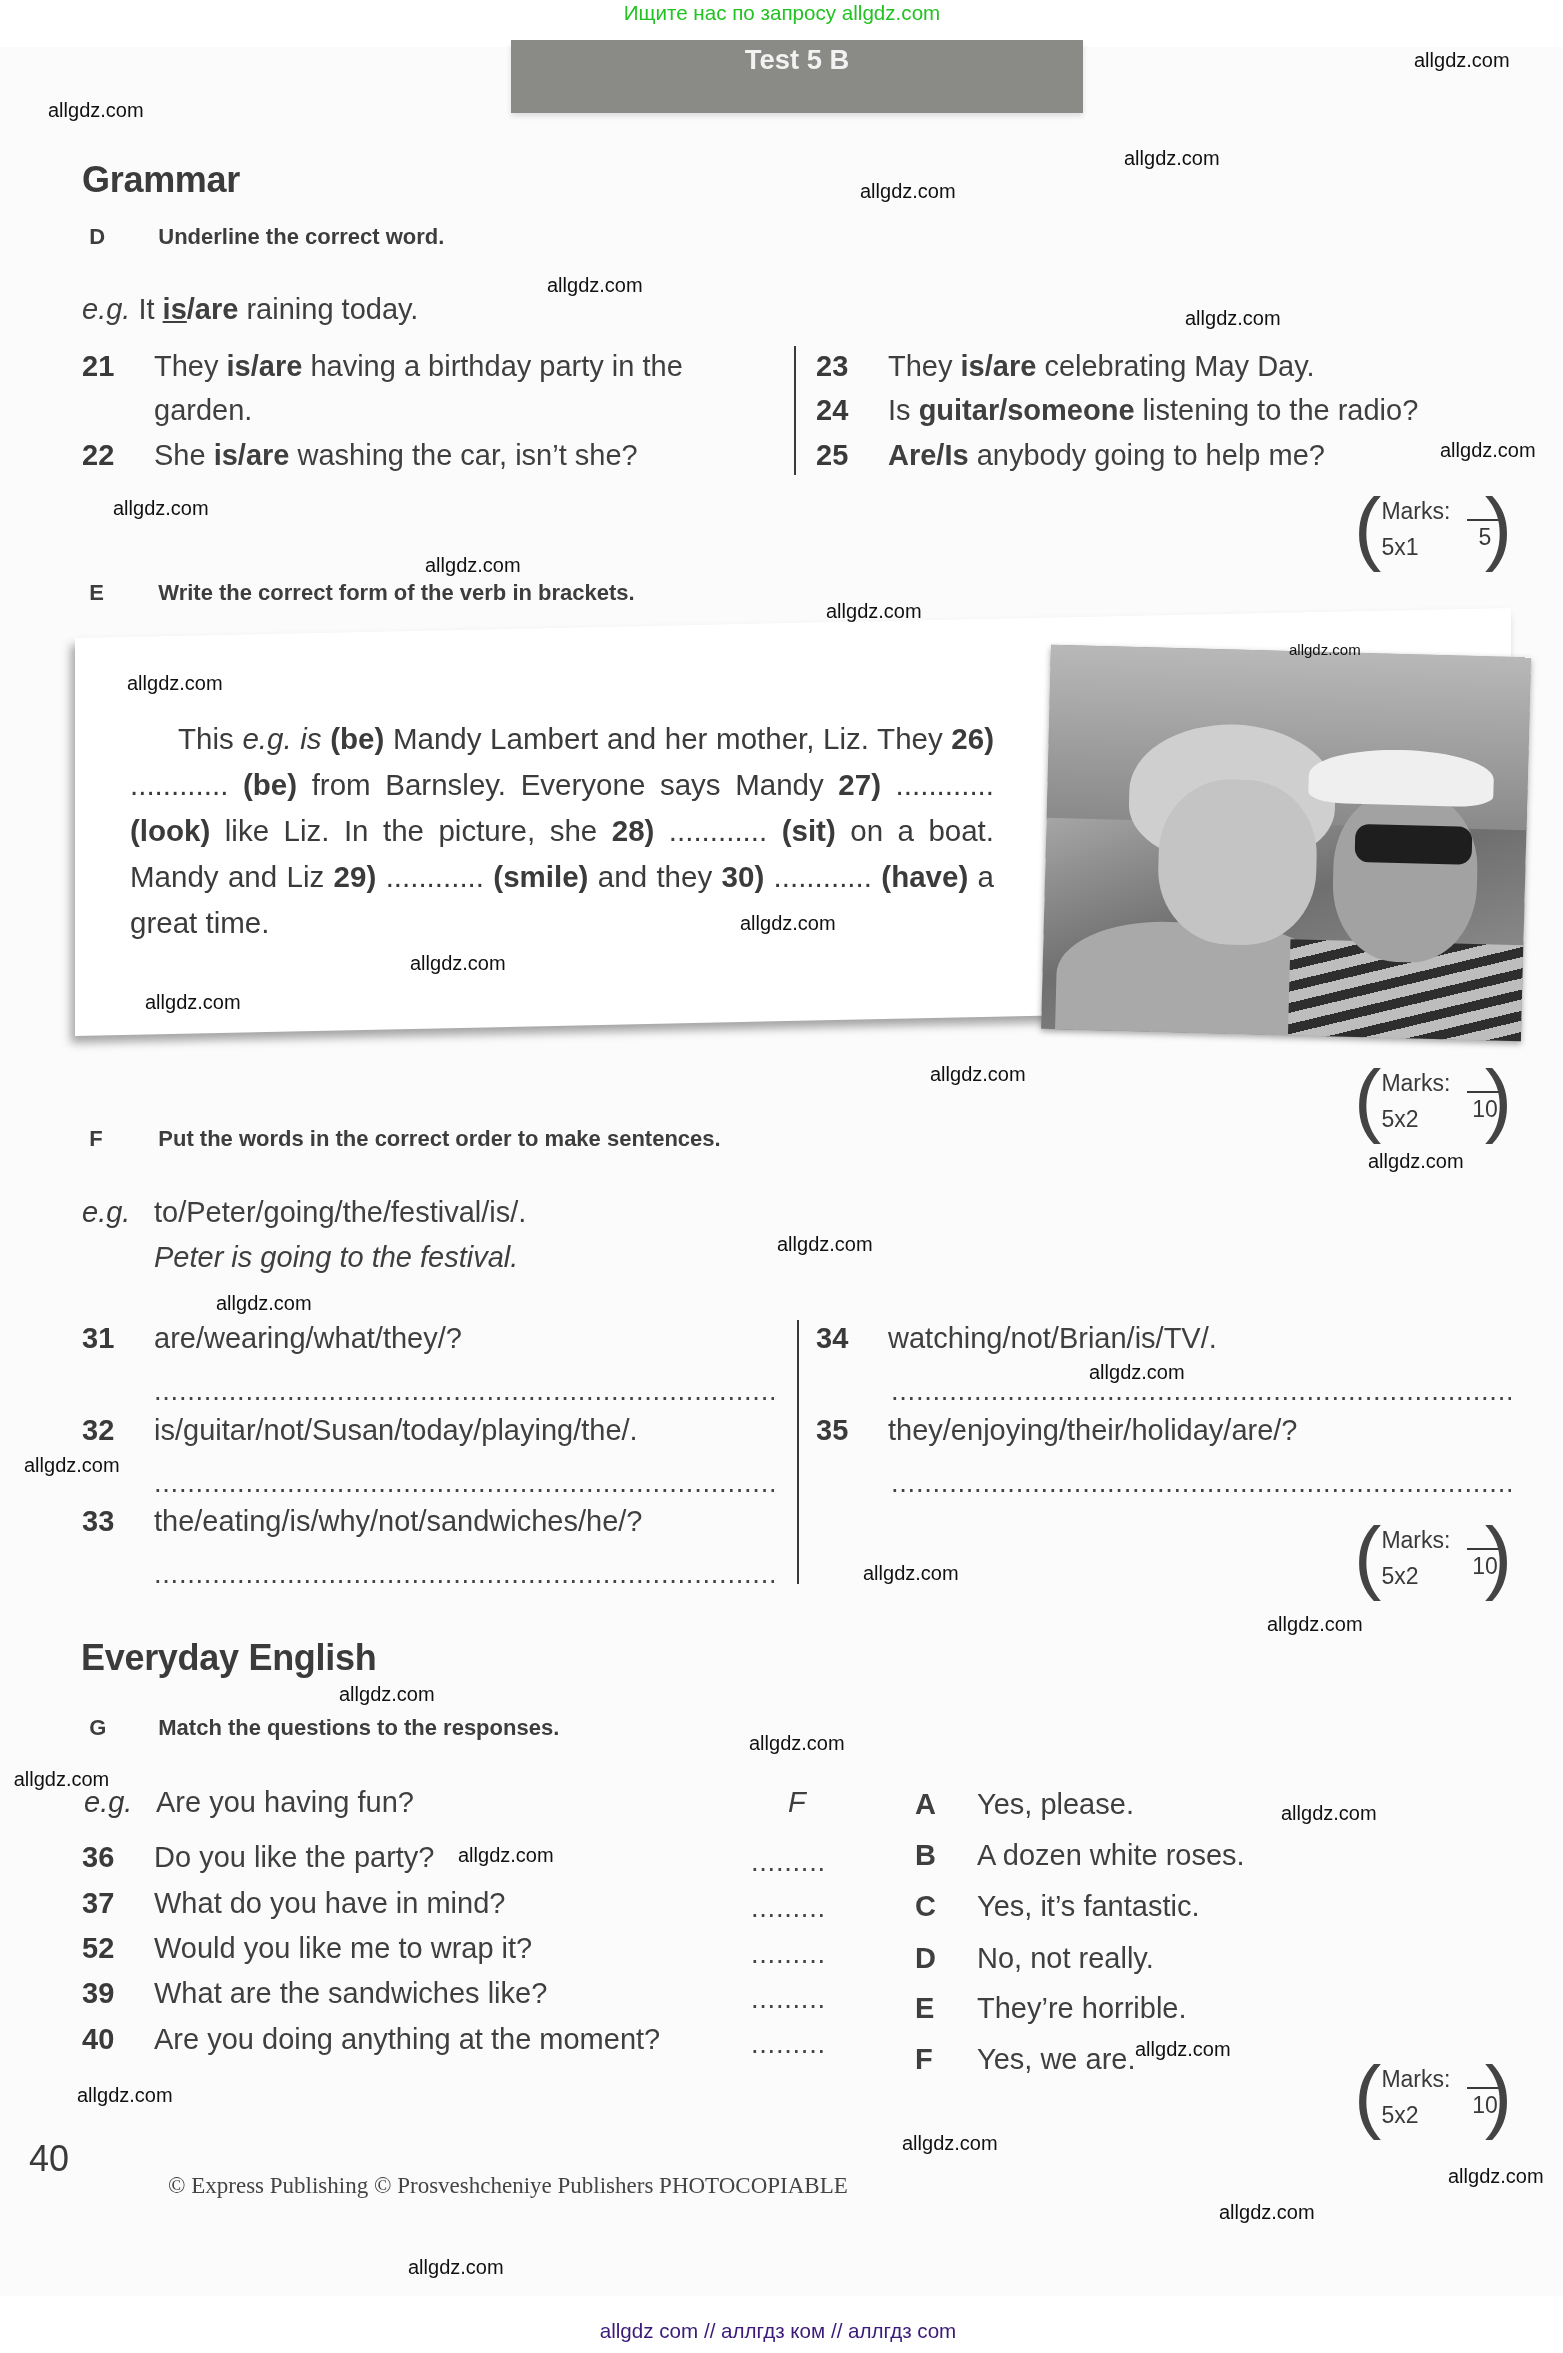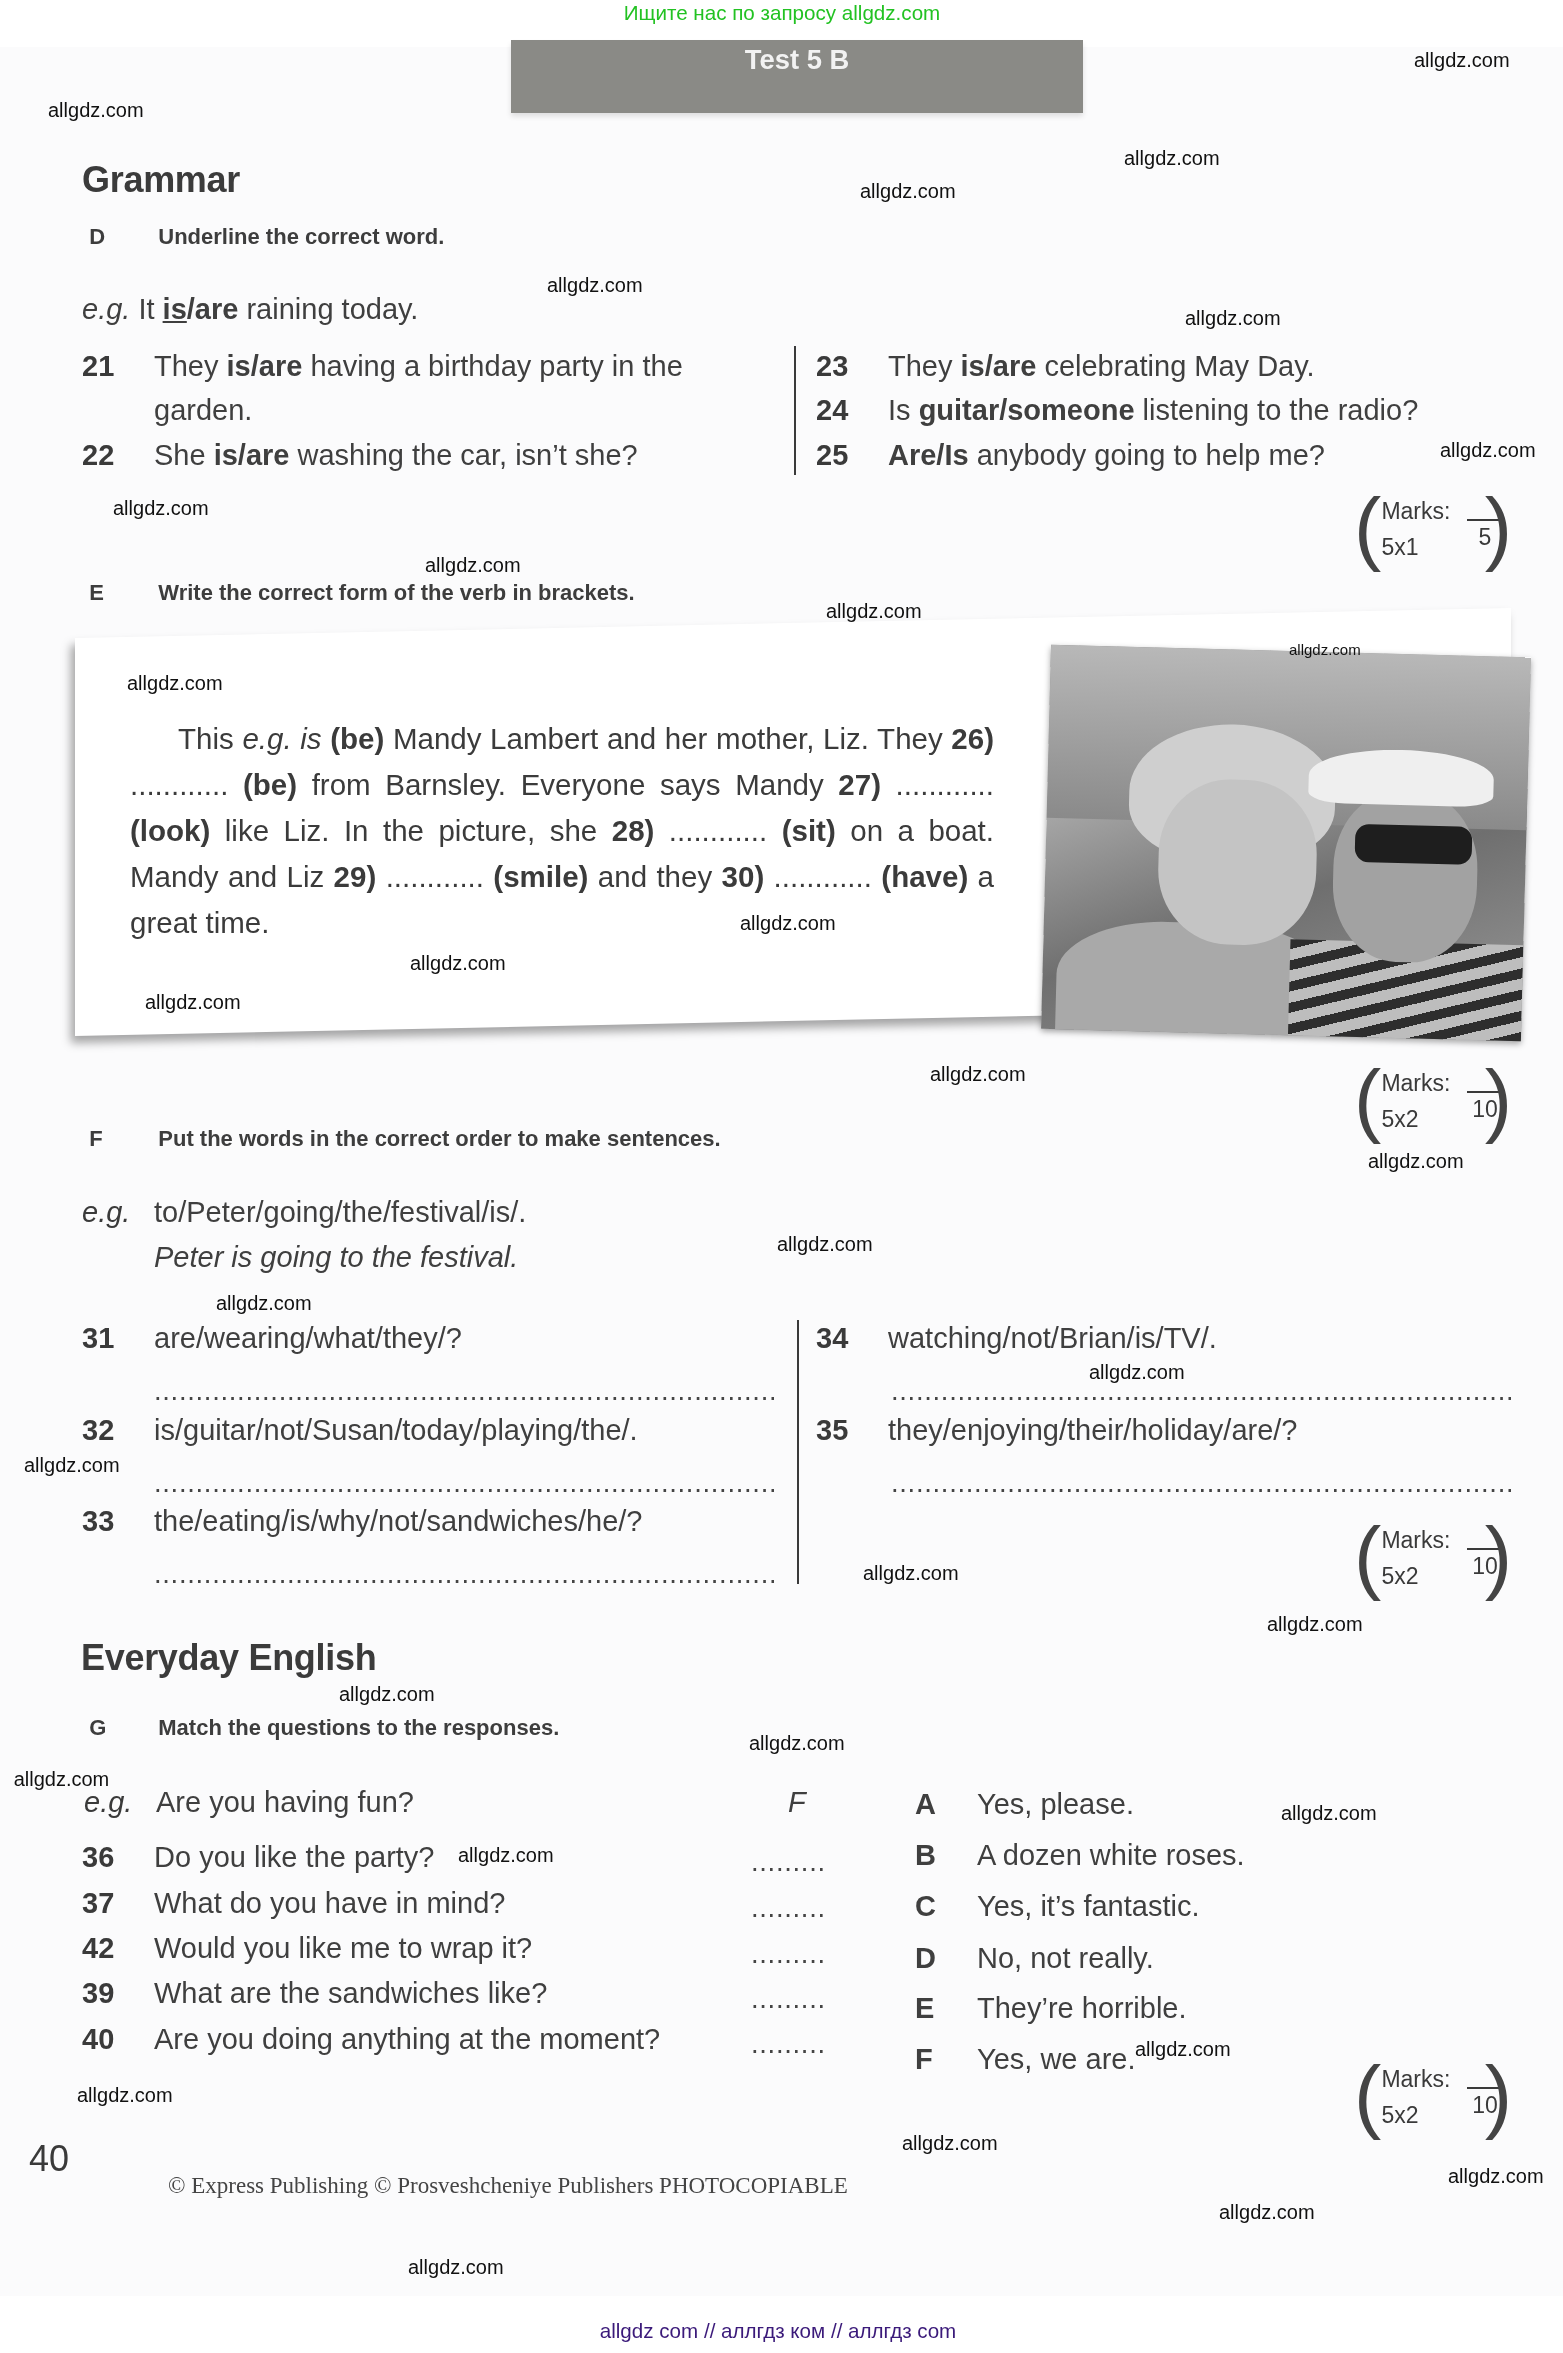--- a/index.html
+++ b/index.html
@@ -174,21 +174,21 @@
 
 <div class="abs line" style="left:82px;top:1841px;">
   <span class="num">36</span><span>Do you like the party?</span>
 </div>
 <div class="abs dots" style="left:751px;top:1846px;">.........</div>
 <div class="abs line" style="left:82px;top:1887px;">
   <span class="num">37</span><span>What do you have in mind?</span>
 </div>
 <div class="abs dots" style="left:751px;top:1892px;">.........</div>
 <div class="abs line" style="left:82px;top:1932px;">
-  <span class="num">42</span><span>Would you like me to wrap it?</span>
+  <span class="num">52</span><span>Would you like me to wrap it?</span>
 </div>
 <div class="abs dots" style="left:751px;top:1938px;">.........</div>
 <div class="abs line" style="left:82px;top:1977px;">
   <span class="num">39</span><span>What are the sandwiches like?</span>
 </div>
 <div class="abs dots" style="left:751px;top:1983px;">.........</div>
 <div class="abs line" style="left:82px;top:2023px;">
   <span class="num">40</span><span>Are you doing anything at the moment?</span>
 </div>
 <div class="abs dots" style="left:751px;top:2028px;">.........</div>

